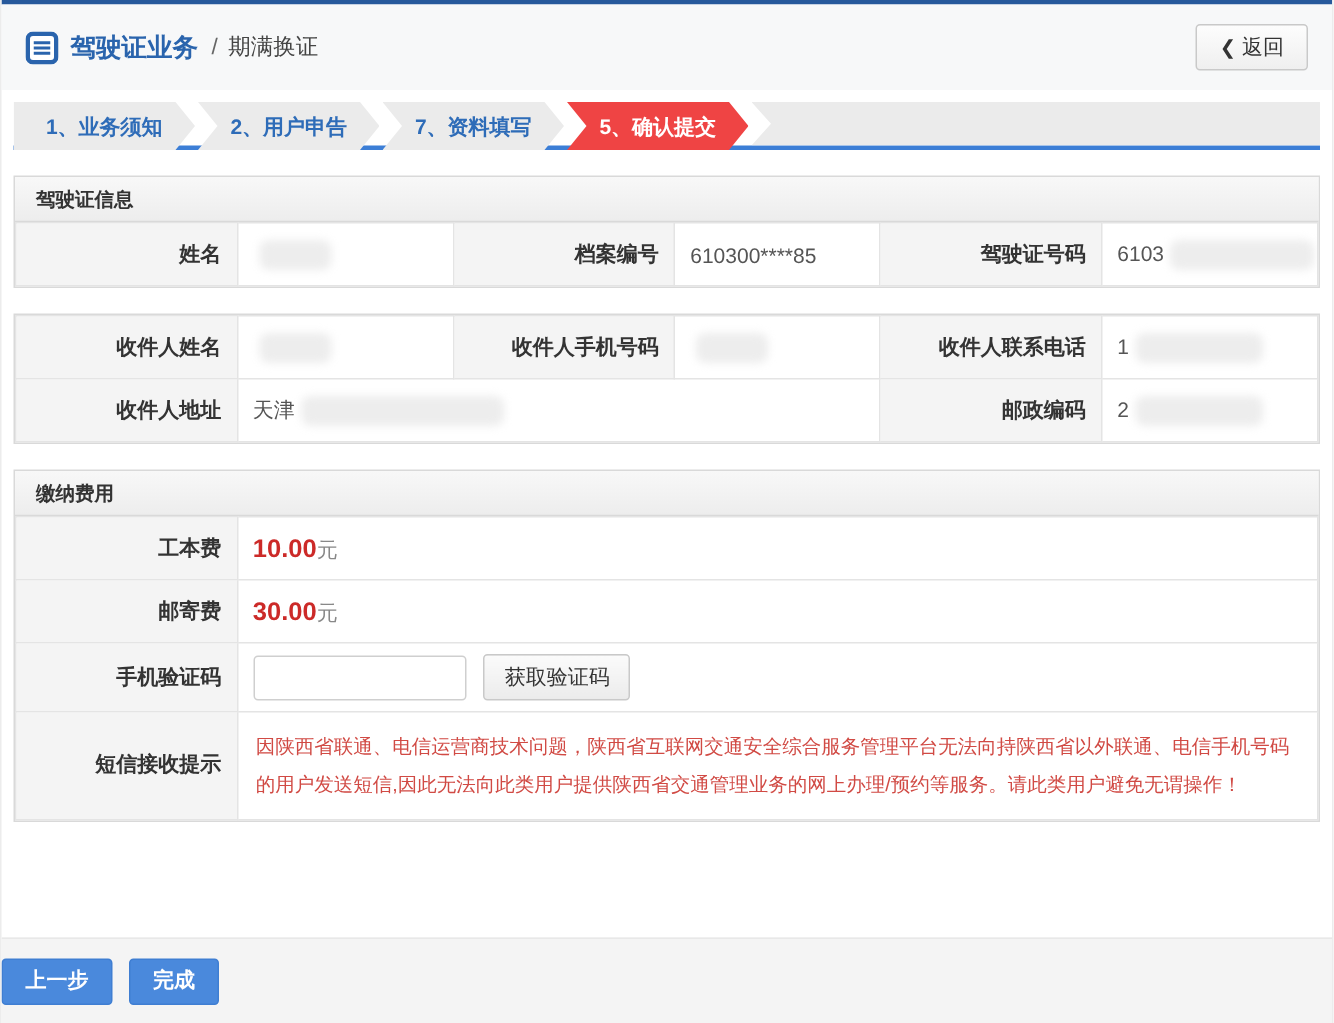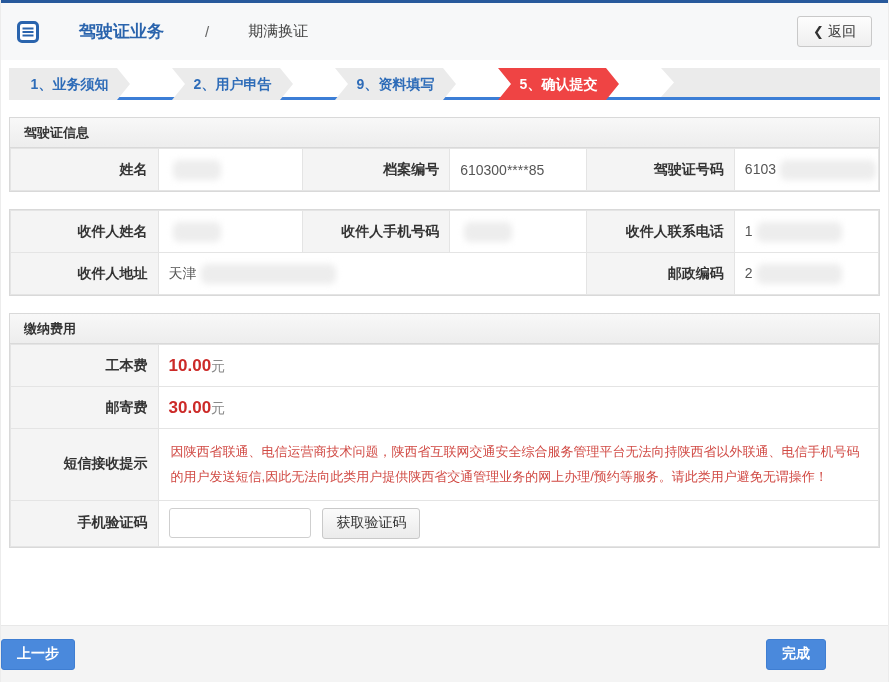--- a/index.html
+++ b/index.html
@@ -16,21 +16,20 @@
   .topline { height: 3px; background: #27599c; }
 
   
   .header {
     height: 57px;
     background: #f7f8f9;
     display: flex;
     align-items: center;
     padding: 0 16px;
     position: relative;
-    gap: 32px;
   }
   .header .biz-icon { width: 22px; height: 22px; margin-right: 8px; flex: 0 0 auto; }
   .header .title { font-size: 17px; font-weight: bold; color: #2a64ad; }
   .header .sep { font-size: 15px; color: #666; margin: 0 7px 0 9px; }
   .header .subtitle { font-size: 15px; color: #444; }
   .back-btn {
     position: absolute; right: 16px; top: 13px;
     height: 31px; padding: 0 15px;
     background: linear-gradient(#fdfdfd, #efefef);
     border: 1px solid #c9c9c9; border-radius: 3px;
@@ -39,21 +38,20 @@
   }
   .back-btn .chev { font-size: 13px; font-weight: bold; margin-right: 4px; color: #333; }
 
   
   .wizard {
     margin: 8px 8px 0 8px;
     height: 32px;
     display: flex;
     border-bottom: 3px solid #3c7ed6;
     background: #ffffff;
-    gap: 40px;
   }
   .step {
     width: 121px; height: 32px; line-height: 32px;
     background: #ebebeb;
     color: #2e6cb8; font-size: 14px; font-weight: bold;
     text-align: center;
     margin-right: 2px;
     flex: 0 0 auto;
     clip-path: polygon(0 0, calc(100% - 13px) 0, 100% 50%, calc(100% - 13px) 100%, 0 100%, 13px 50%);
     cursor: default;
@@ -103,22 +101,22 @@
     font-size: 14px; color: #333; font-family: inherit;
     vertical-align: middle; cursor: pointer;
   }
   td.note-cell { white-space: normal; padding: 10px 12px; height: 64px; vertical-align: middle; }
   .note-text { color: #d14a44; font-size: 13px; line-height: 1.95; }
 
   
   .footer {
     position: absolute; left: 0; right: 0; bottom: 0;
     height: 57px; background: #f4f4f4; border-top: 1px solid #e8e8e8;
-    display: flex; align-items: center; justify-content: space-between;
-    padding-right: 62px; gap: 11px;
+    display: flex; align-items: center; justify-content: flex-start;
+    padding-right: 38px; gap: 11px;
   }
   .btn-primary {
     height: 31px; padding: 0 15px;
     background: #4a89dc; border: 1px solid #3f7ed2; border-radius: 3px;
     color: #fff; font-size: 14px; font-weight: bold; font-family: inherit;
     cursor: pointer;
   }
 </style>
 </head>
 <body>
@@ -137,21 +135,21 @@
   <span class="subtitle">期满换证</span>
   <button class="back-btn">
     <span class="chev">❮</span>
     <span>返回</span>
   </button>
 </div>
 
 <div class="wizard">
   <div class="step first">1、业务须知</div>
   <div class="step">2、用户申告</div>
-  <div class="step">9、资料填写</div>
+  <div class="step">7、资料填写</div>
   <div class="step active">5、确认提交</div>
   <div class="tail"></div>
 </div>
 
 <div class="section">
   <div class="section-title">驾驶证信息</div>
   <table>
     <colgroup>
         <col style="width:17%">
         <col style="width:16.6%">
@@ -212,32 +210,32 @@
     <tbody>
         <tr>
       <td class="lbl">工本费</td>
       <td class="val"><span class="amount">10.00</span><span class="unit">元</span></td>
     </tr>
     <tr>
       <td class="lbl">邮寄费</td>
       <td class="val"><span class="amount">30.00</span><span class="unit">元</span></td>
     </tr>
     <tr>
-      <td class="lbl">短信接收提示</td>
-      <td class="val note-cell">
-        <div class="note-text">因陕西省联通、电信运营商技术问题，陕西省互联网交通安全综合服务管理平台无法向持陕西省以外联通、电信手机号码的用户发送短信,因此无法向此类用户提供陕西省交通管理业务的网上办理/预约等服务。请此类用户避免无谓操作！</div>
-      </td>
-    </tr>
-    <tr>
       <td class="lbl">手机验证码</td>
       <td class="val captcha-cell">
         <input class="captcha-input" type="text" value="" style="">
         <button class="code-btn">获取验证码</button>
       </td>
     </tr>
+    <tr>
+      <td class="lbl">短信接收提示</td>
+      <td class="val note-cell">
+        <div class="note-text">因陕西省联通、电信运营商技术问题，陕西省互联网交通安全综合服务管理平台无法向持陕西省以外联通、电信手机号码的用户发送短信,因此无法向此类用户提供陕西省交通管理业务的网上办理/预约等服务。请此类用户避免无谓操作！</div>
+      </td>
+    </tr>
   </tbody>
     </table>
 </div>
 
 <div class="footer">
   <button class="btn-primary">上一步</button>
   <button class="btn-primary">完成</button>
 </div>
 
 </body></html>

